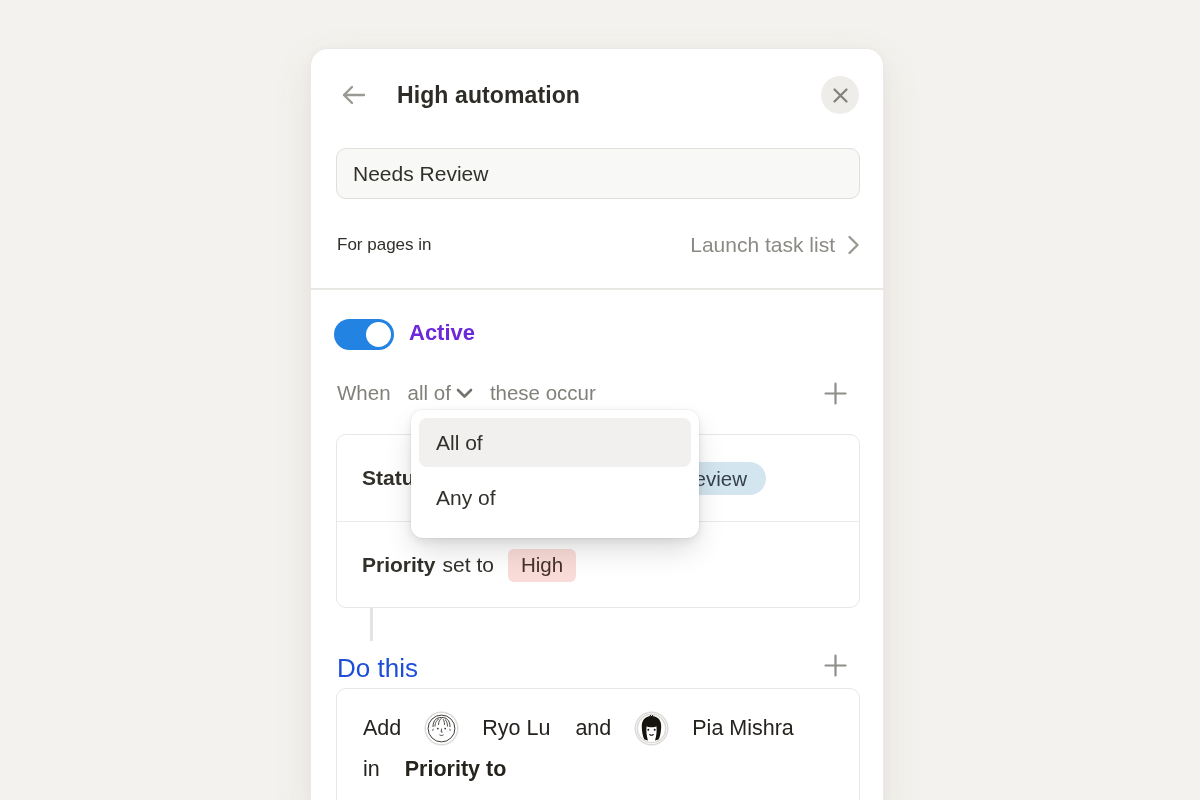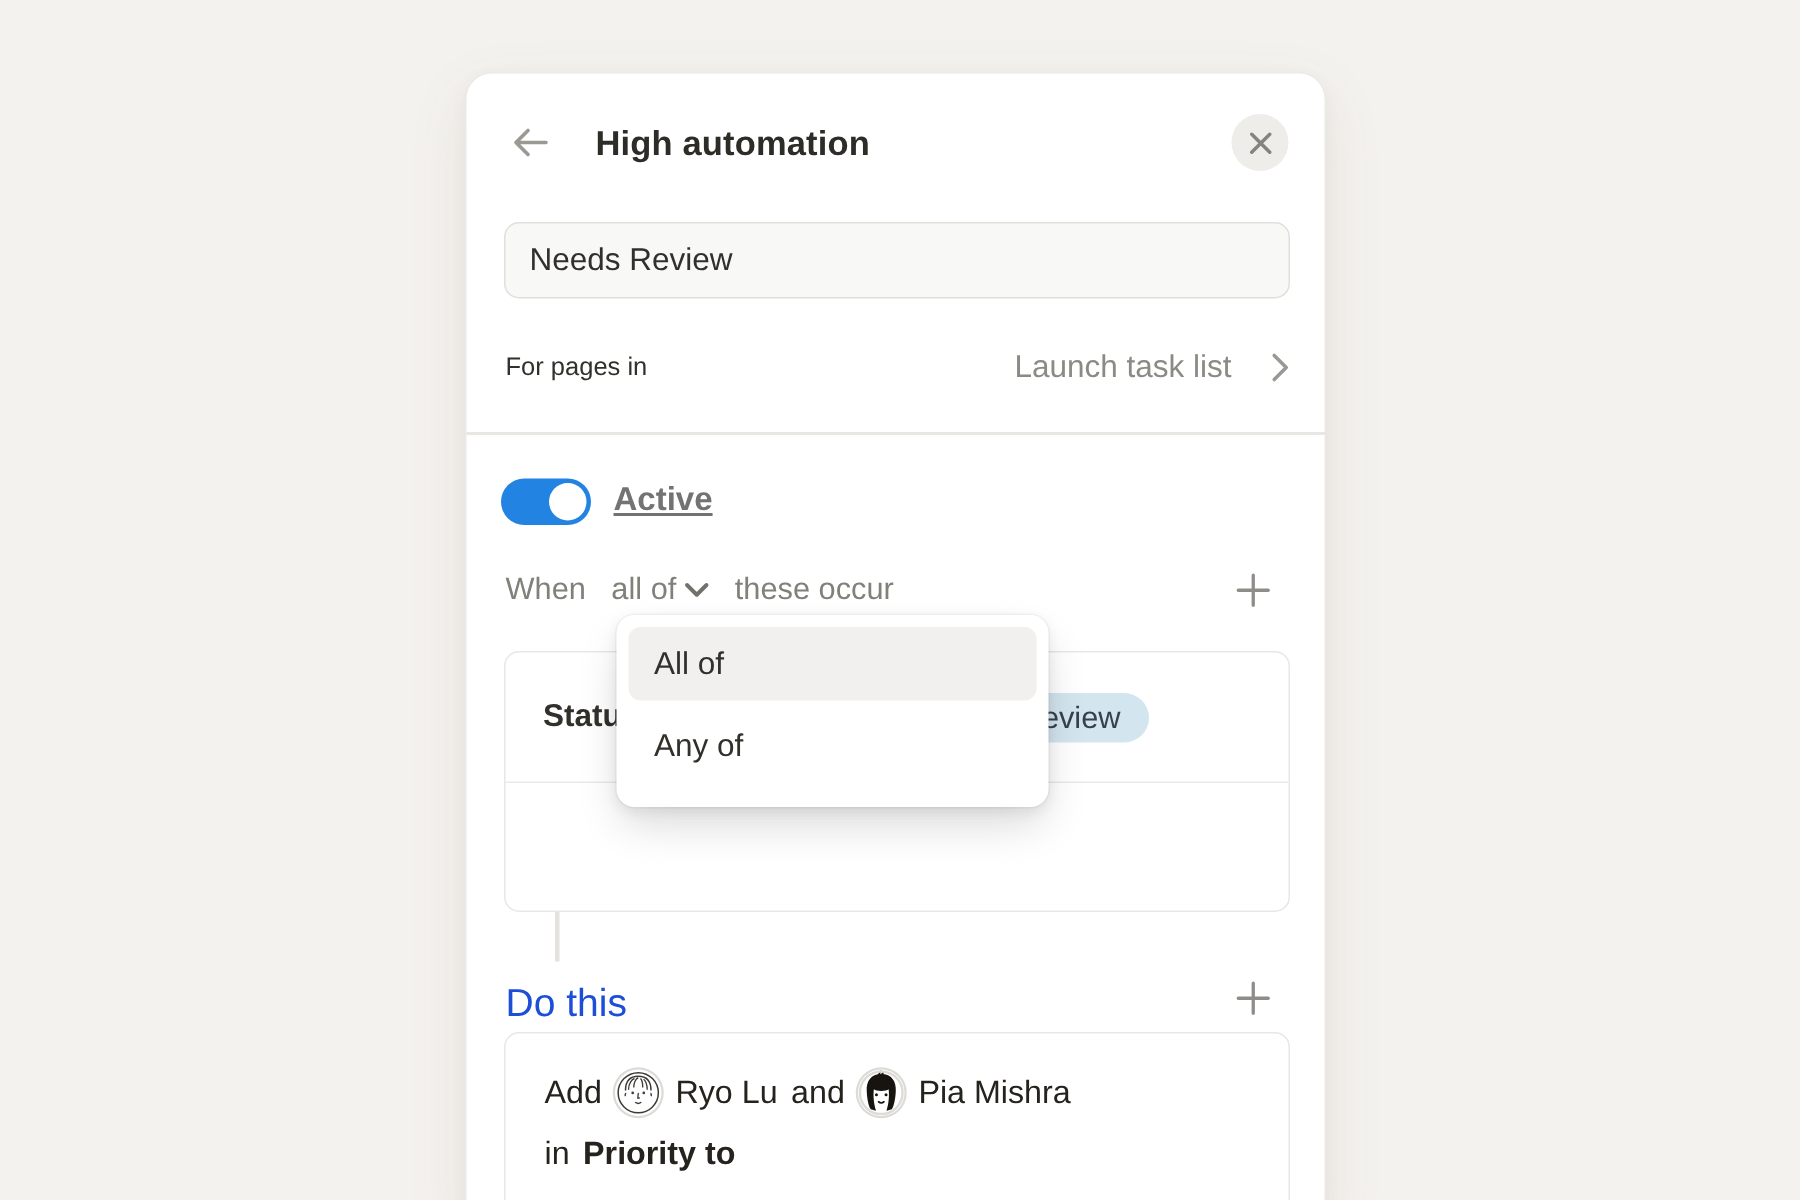--- a/index.html
+++ b/index.html
@@ -22,26 +22,26 @@
   .close-btn{left:510px;top:27px;width:38px;height:38px;border-radius:50%;background:#efedea;
     display:flex;align-items:center;justify-content:center;cursor:pointer;}
   
   .name-input{left:25px;top:99px;width:524px;height:51px;box-sizing:border-box;
     background:#f8f8f6;border:1.3px solid #e1dfda;border-radius:10px;
     display:flex;align-items:center;padding:0 16px;font-size:21px;color:#32302b;}
   
   .scope-row{left:0;top:174px;width:574px;height:44px;display:flex;align-items:center;
     justify-content:space-between;padding:0 25px 0 26px;box-sizing:border-box;}
   .scope-label{font-size:17px;color:#32302b;}
-  .scope-value{display:flex;align-items:center;gap:26px;font-size:21px;color:#8b8a84;cursor:pointer;}
+  .scope-value{display:flex;align-items:center;gap:12px;font-size:21px;color:#8b8a84;cursor:pointer;}
   .hdivider{left:0;top:239px;width:574px;height:2px;background:#e9e7e3;}
   
   .toggle{left:23px;top:270px;width:60px;height:31px;border-radius:16px;background:#2383e2;cursor:pointer;}
   .toggle .knob{position:absolute;right:3px;top:3px;width:25px;height:25px;border-radius:50%;background:#fff;}
-  .active-label{left:98px;top:271px;font-size:22px;font-weight:700;color:#737373;text-decoration:underline;}
+  .active-label{left:98px;top:271px;font-size:22px;font-weight:700;color:#6d28d9;}
   
   .trigger-row{left:26px;top:330px;height:28px;display:flex;align-items:center;gap:17px;
     font-size:20.5px;color:#81807a;}
   .op-select{display:flex;align-items:center;gap:5px;cursor:pointer;}
   .plus-btn{width:28px;height:28px;display:flex;align-items:center;justify-content:center;cursor:pointer;}
   .plus-top{left:510px;top:330px;}
   .plus-bottom{left:510px;top:602px;}
   
   .cond-card{left:25px;top:385px;width:524px;height:174px;box-sizing:border-box;
     background:#fff;border:1.3px solid #e9e7e3;border-radius:10px;}
@@ -53,21 +53,21 @@
     background:#d3e5ef;display:flex;align-items:center;padding:0 19px;
     font-size:20.5px;color:#37414b;white-space:nowrap;}
   .pill-high{height:33px;border-radius:6px;background:#f9dcd7;display:flex;align-items:center;
     padding:0 13px;margin-left:7px;font-size:20.5px;color:#44302b;}
   
   .connector{left:59px;top:559px;width:3px;height:33px;background:#e5e3df;}
   .dothis-label{left:26px;top:604px;font-size:26px;color:#1d4ed8;}
   
   .action-card{left:25px;top:639px;width:524px;height:150px;box-sizing:border-box;
     background:#fff;border:1.3px solid #e9e7e3;border-radius:10px;}
-  .action-line{position:absolute;left:26px;display:flex;align-items:center;gap:9px;
+  .action-line{position:absolute;left:26px;display:flex;align-items:center;gap:25px;
     font-size:21.5px;color:#26231e;white-space:nowrap;}
   .action-line .bold{font-weight:700;}
   .avatar{width:31px;height:31px;border-radius:50%;background:#fff;
     box-shadow:0 0 0 1.5px #dddbd7;overflow:hidden;flex-shrink:0;}
   
   .dropdown{left:100px;top:361px;width:288px;height:128px;box-sizing:border-box;background:#fff;
     border-radius:12px;padding:8px;z-index:20;
     box-shadow:0 0 0 1px rgba(15,15,15,.04), 0 14px 30px -4px rgba(15,15,15,.16), 0 3px 9px rgba(15,15,15,.07);}
   .menu-item{height:49px;border-radius:8px;display:flex;align-items:center;padding-left:17px;
     font-size:21px;color:#32302b;cursor:pointer;}
@@ -141,20 +141,27 @@
 
   <div class="abs cond-card">
     <div class="cond-row" style="top:0;">
       <span class="prop">Status</span>
       <span>set to</span>
     </div>
     <div class="pill-status" style="background-color: rgb(211, 229, 239);">
       <span>Needs Review</span>
     </div>
     <div class="cond-div"></div>
+    <div class="cond-row" style="top:87px;">
+      <span class="prop">Priority</span>
+      <span>set to</span>
+      <span class="pill-high" style="background-color: rgb(249, 220, 215);">
+        <span>High</span>
+      </span>
+    </div>
   </div>
 
   <div class="abs connector"></div>
 
   <div class="abs dothis-label">Do this</div>
   <div class="abs plus-btn plus-bottom">
     <span>
       <svg width="23" height="23" viewBox="0 0 23 23">
         <path d="M11.5 1.5 V21.5 M1.5 11.5 H21.5" stroke="#8f8d88" stroke-width="2.2" stroke-linecap="round"></path>
       </svg>

